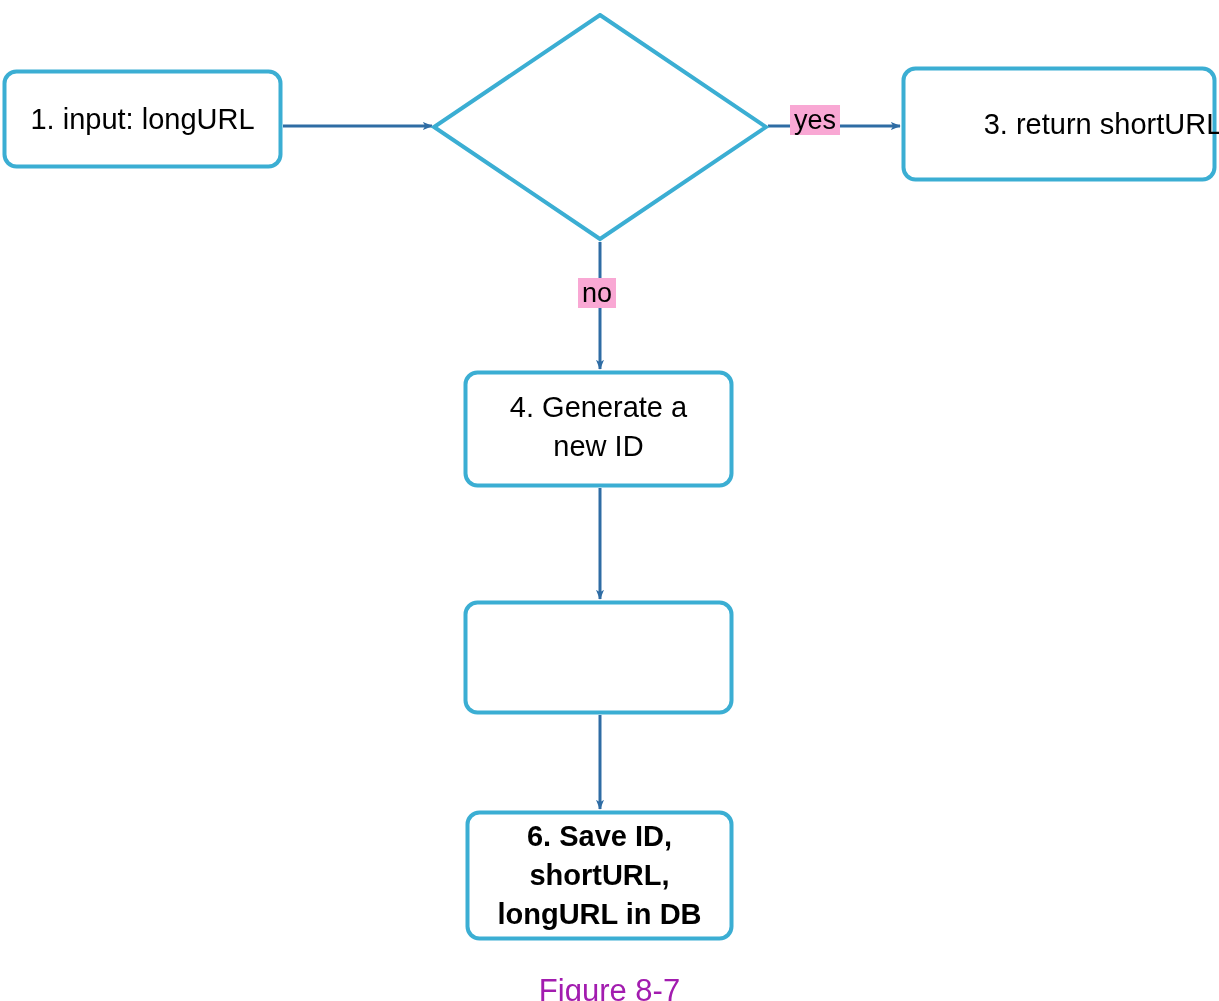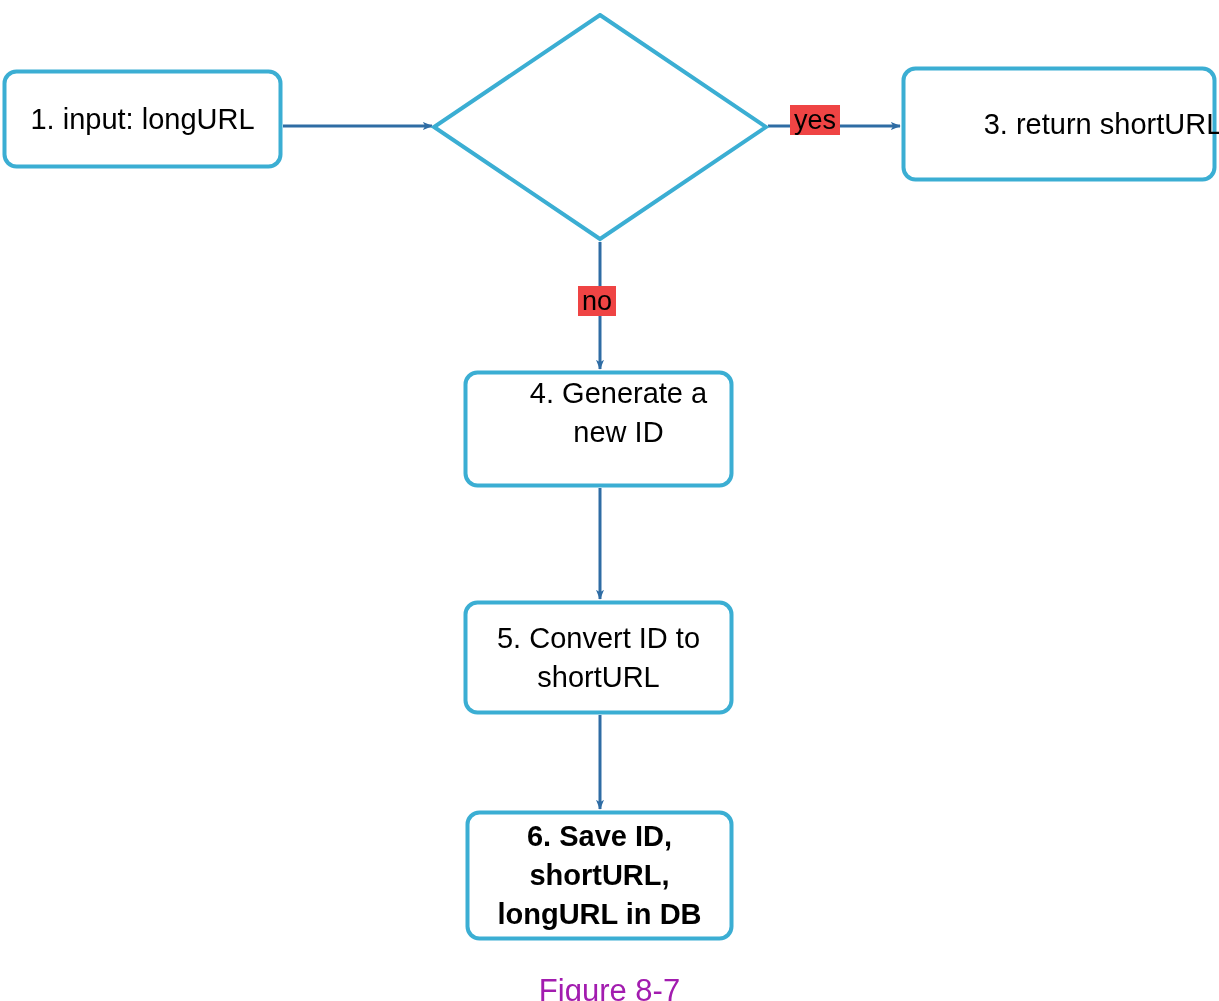--- a/index.html
+++ b/index.html
@@ -41,21 +41,21 @@
     white-space: pre-line;
     pointer-events: none;
   }
   .edge-label {
     position: absolute;
     color: #000000;
     font-family: "Liberation Sans", sans-serif;
     font-size: 27px;
     line-height: 30px;
     text-align: center;
-    background: #ef4444;
+    background: #f9a8d4;
     padding: 0 4px;
     white-space: nowrap;
   }
   .figure-caption {
     position: absolute;
     width: 100%;
     left: 0;
     top: 958px;
     text-align: center;
     font-family: "Liberation Sans", sans-serif;
@@ -101,29 +101,27 @@
 
       <rect x="467.5" y="799.5" width="264" height="126" rx="12" ry="12" fill="#ffffff" stroke="#3BAED3" stroke-width="4"></rect>
     </g>
   </svg>
 
   <div class="node-label" style="left:3px; top:57px; width:279px; height:98px;">1. input: longURL</div>
 
 
   <div class="node-label" style="left:946px; top:54px; width:314px; height:114px;">3. return shortURL</div>
 
-  <div class="node-label" style="left:464px; top:342px; width:269px; height:116px;padding-left:20px;">4. Generate a
+  <div class="node-label" style="left:464px; top:356px; width:269px; height:116px;">4. Generate a
 new ID</div>
 
-  <div class="node-label" style="left:464px; top:588px; width:269px; height:113px;">5. Convert ID to
-shortURL</div>
 
   <div class="node-label" style="left:466px; top:798px; width:267px; height:129px;font-weight:bold;">6. Save ID,
 shortURL,
 longURL in DB</div>
 
   <div class="edge-label" style="left:790px; top:92px;">yes</div>
 
-  <div class="edge-label" style="left:578px; top:273px;">no</div>
+  <div class="edge-label" style="left:578px; top:265px;">no</div>
 
   <div class="figure-caption">Figure 8-7</div>
 
 </div>
 
 </body></html>

